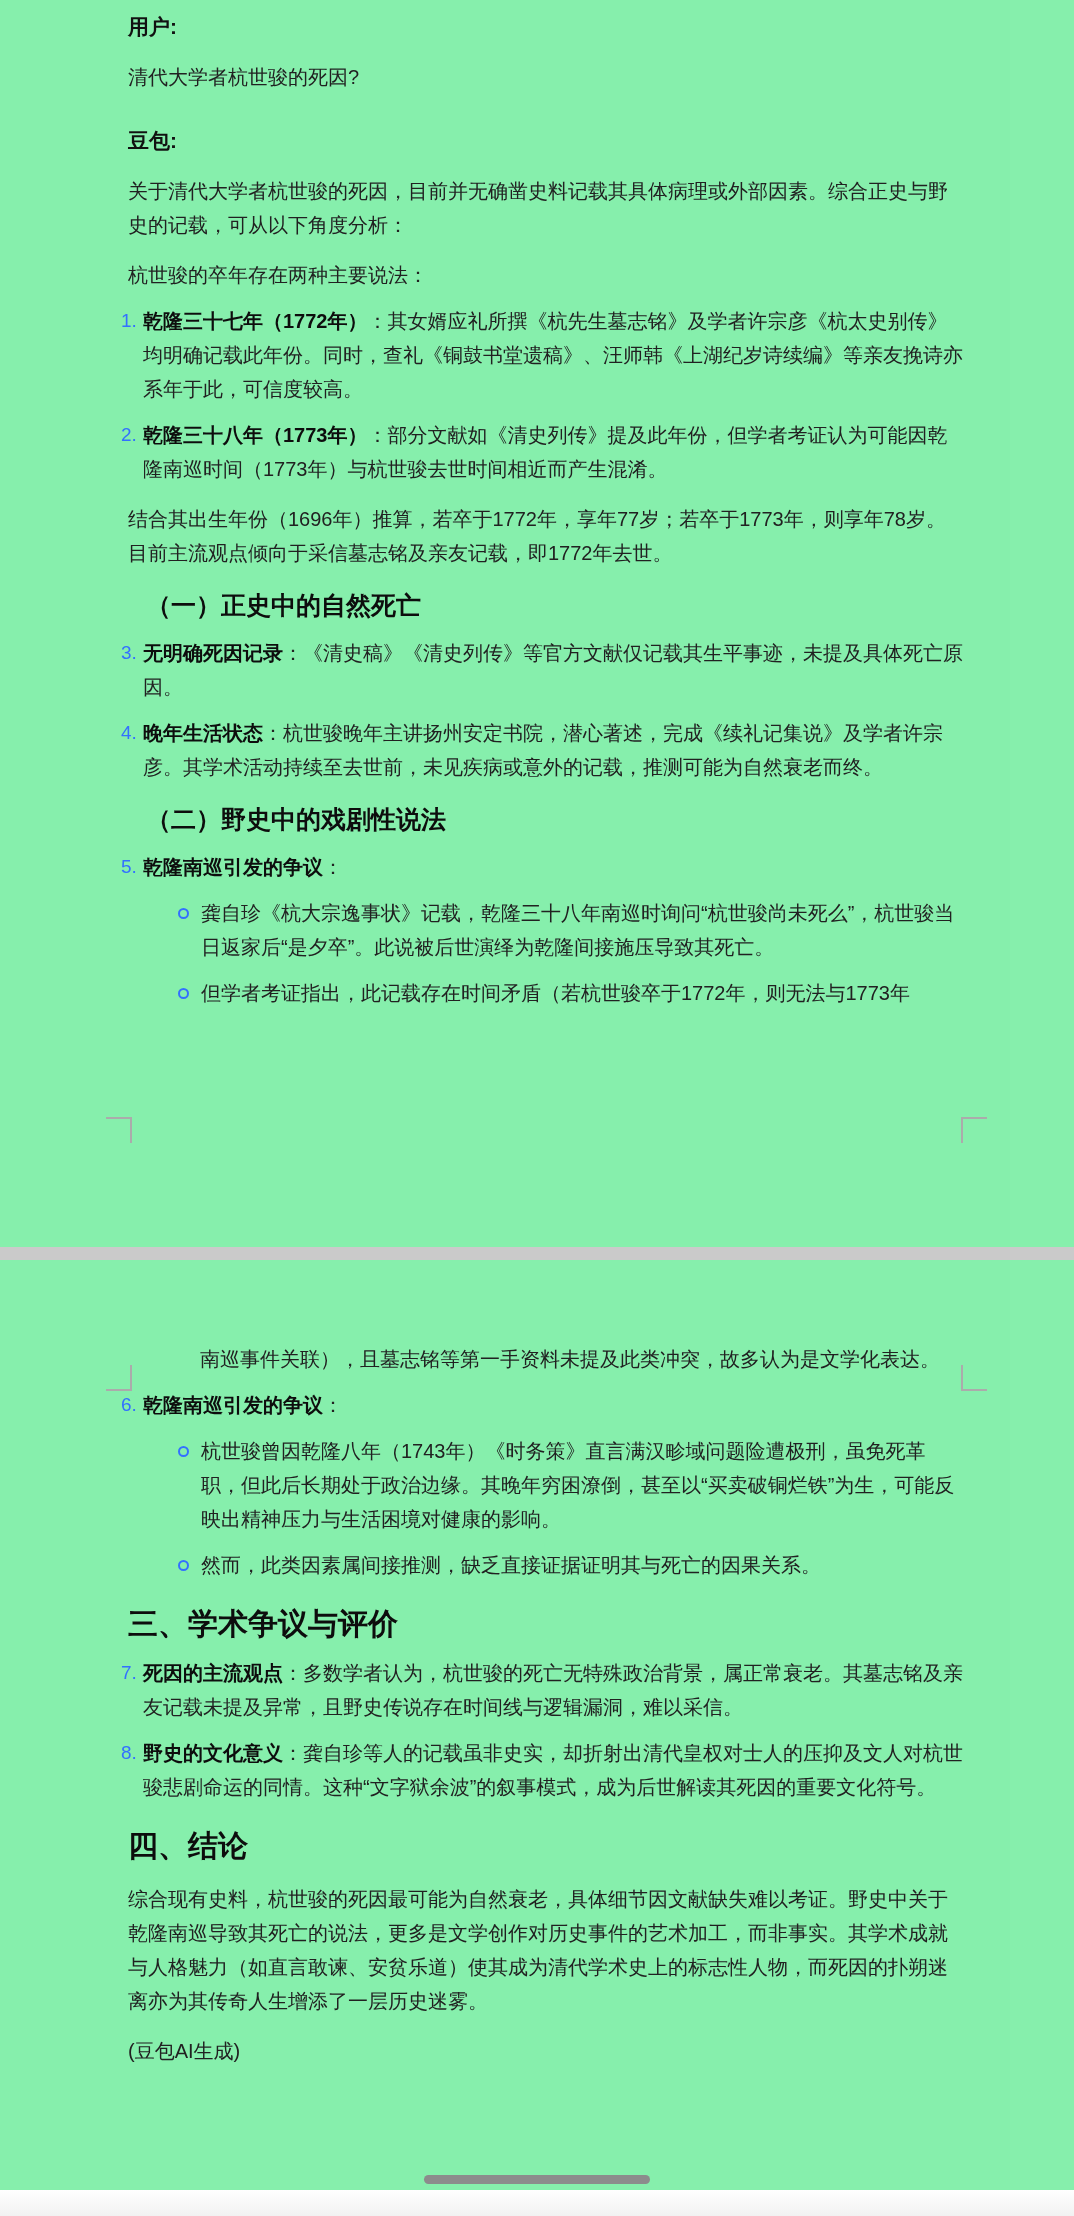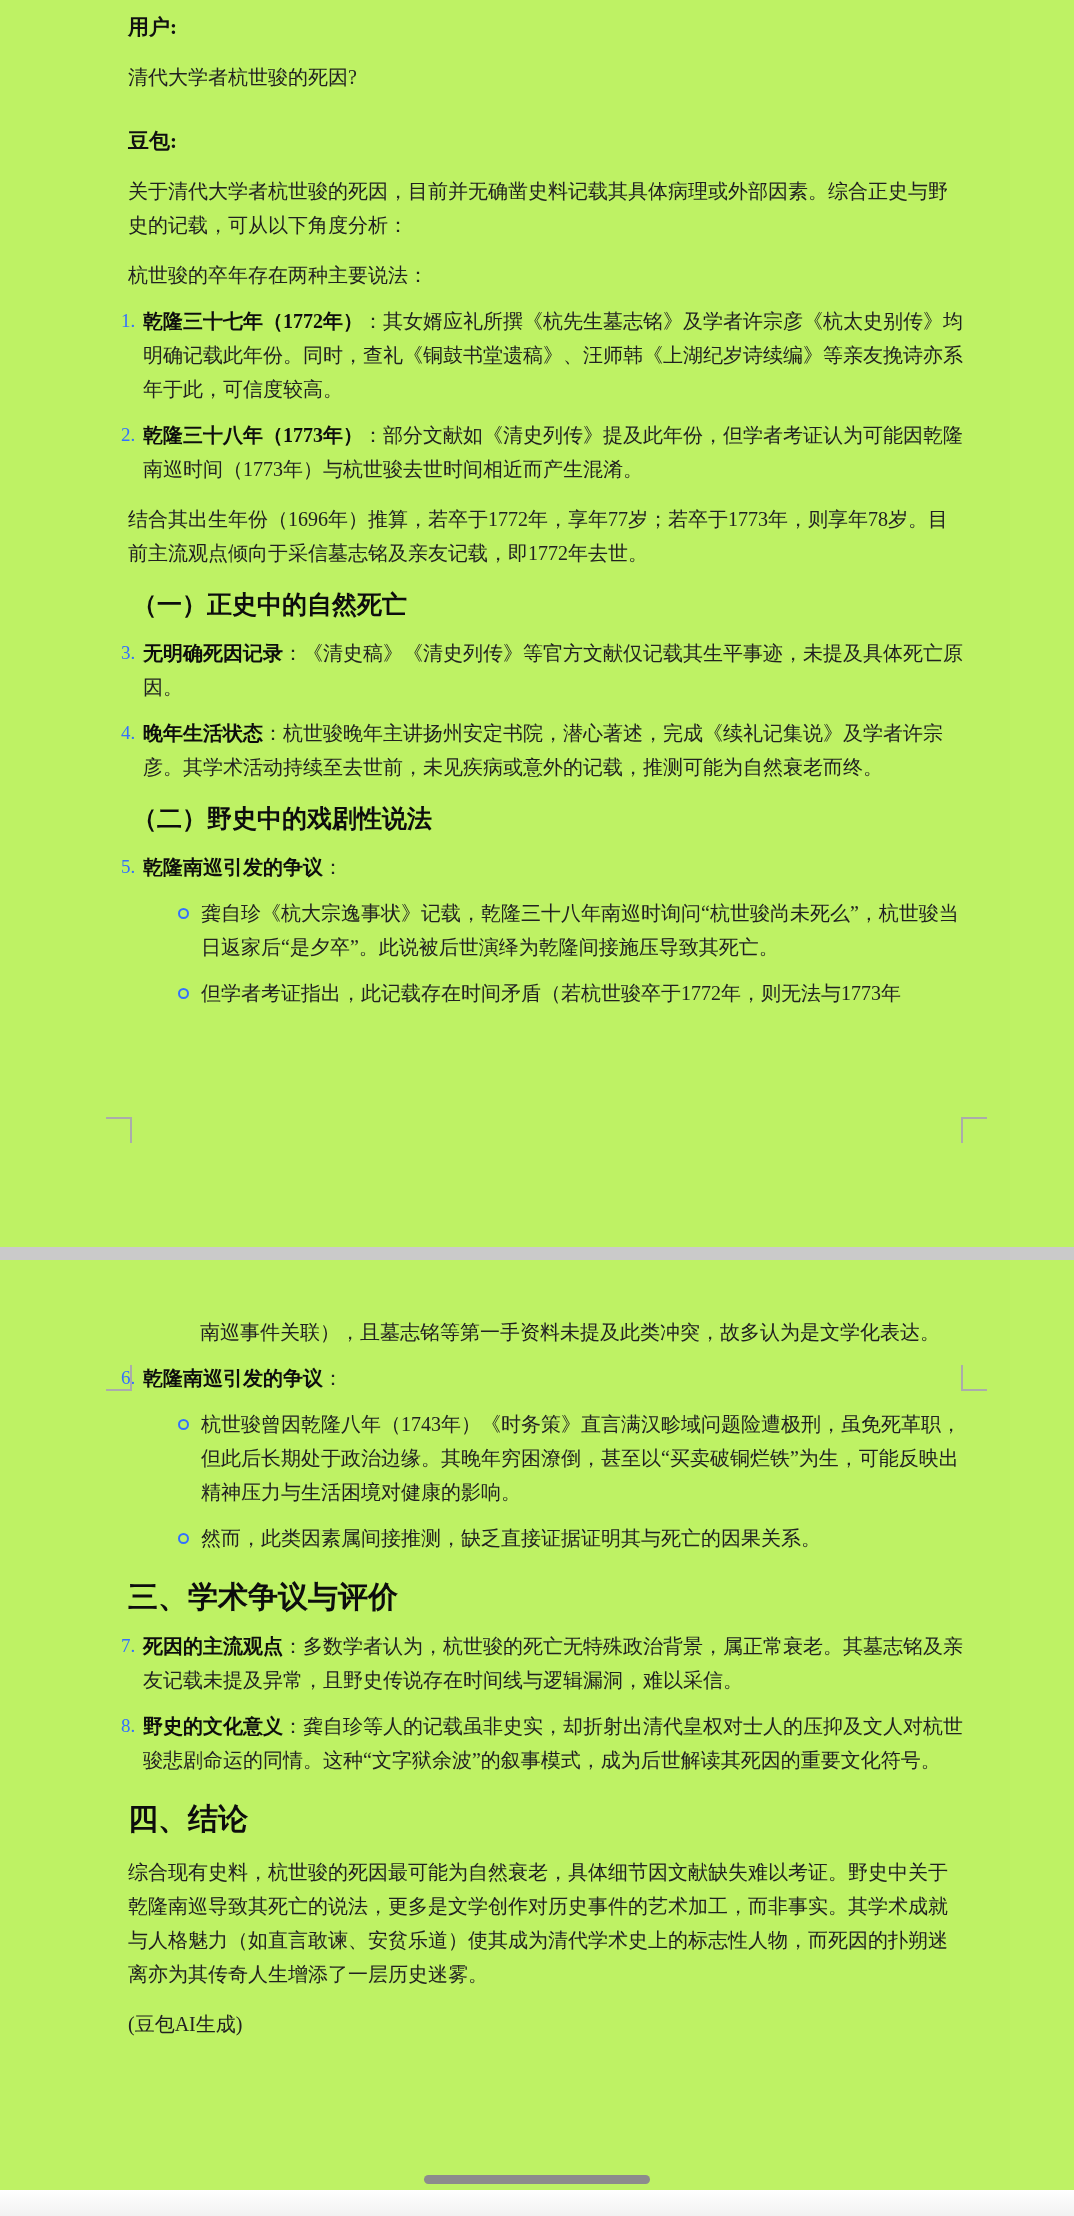--- a/index.html
+++ b/index.html
@@ -4,32 +4,32 @@
 <style>
   html,body{margin:0;padding:0;}
   body{
     width:1074px;height:2216px;
     background:#ffffff;
     font-family:"Liberation Sans","DejaVu Sans",sans-serif;
     color:#212121;
     overflow:hidden;
   }
   .viewport{position:relative;width:1074px;height:2216px;background:#ffffff;}
-  .page{position:relative;background:#bef264;overflow:hidden;font-family:Liberation Serif, serif;}
+  .page{position:relative;background:#86efac;overflow:hidden;}
   .page-1{height:1247px;}
   .page-2{height:956px;}
   .page-gap{height:13px;background:#cacaca;}
   .content{padding:10px 110px 0 128px;}
-  .page-2 .content{padding-top:55px;}
+  .page-2 .content{padding-top:82px;}
 
   .speaker{font-weight:700;font-size:21px;line-height:34px;color:#111111;}
   .speaker.gap-top{margin-top:30px;}
   .para{font-size:20px;line-height:34px;margin-top:16px;color:#212121;}
   .h2{font-size:30px;line-height:40px;font-weight:700;color:#0d0d0d;margin-top:22px;}
-  .h3{font-size:25px;line-height:38px;font-weight:700;color:#0d0d0d;margin-top:16px;margin-left:4px;}
+  .h3{font-size:25px;line-height:38px;font-weight:700;color:#0d0d0d;margin-top:16px;margin-left:18px;}
   .oli{display:flex;margin-top:12px;}
   .oli .num{flex:0 0 22px;margin-left:-7px;font-size:19px;line-height:34px;}
   .oli .oli-body{flex:1;font-size:20px;line-height:34px;}
   .oli .lead{font-weight:700;color:#0d0d0d;}
   .bullet{display:flex;margin-left:50px;margin-top:12px;}
   .bullet .dot{flex:0 0 7px;width:7px;height:7px;border-radius:50%;margin:12px 12px 0 0;border:2px solid #3370ff;}
   .bullet .bullet-text{flex:1;font-size:20px;line-height:34px;}
   .cont{margin-left:72px;font-size:20px;line-height:34px;}
 
   

